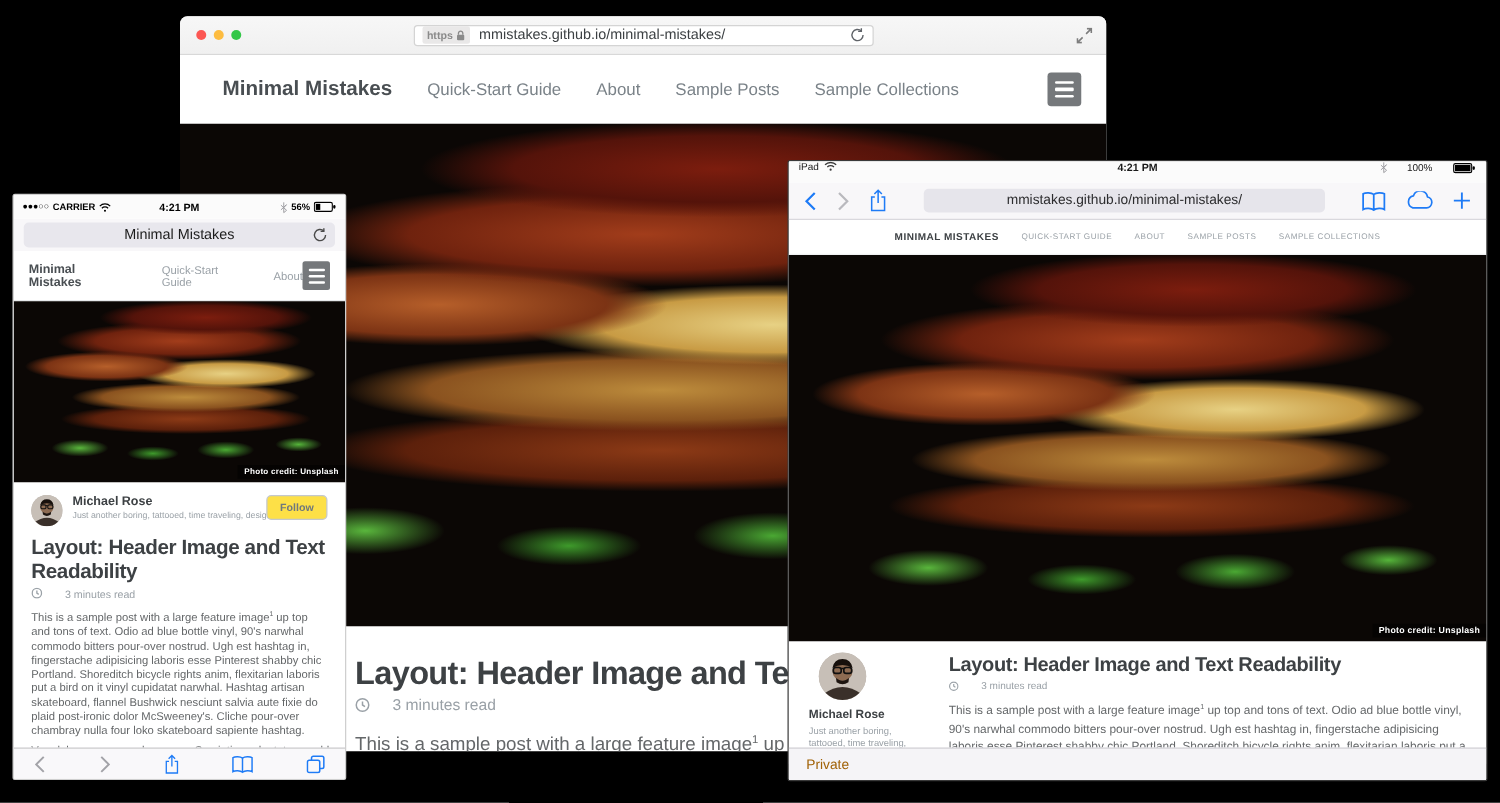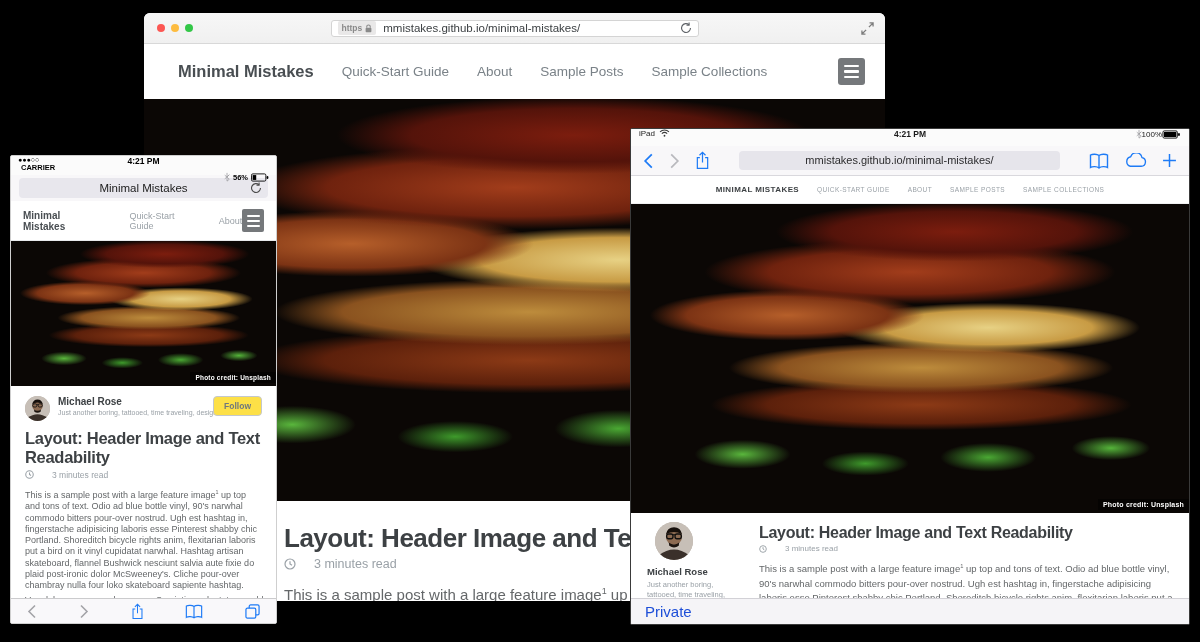--- a/index.html
+++ b/index.html
@@ -58,22 +58,22 @@
   .burger-d i{width:15px;height:2.5px;}
   .d-hero{height:402px;}
   .d-content{padding:22px 40px 0 140px;}
   .d-title{font-size:26px;font-weight:bold;color:#3d4144;letter-spacing:-.5px;margin:0 0 3px 0;}
   .d-meta{font-size:12.5px;margin-bottom:9px;}
   .d-body{font-size:15px;line-height:22px;color:#646769;margin:0;max-width:560px;}
 
   
   #iphone{left:10px;top:155px;width:267px;height:469px;border-radius:2px;z-index:30;
           border:1px solid #cfcfcf;overflow:hidden;}
-  .i-status{height:19px;display:flex;align-items:flex-start;padding:0 7px;font-size:7.5px;
-            font-weight:bold;color:#000;background:#fbfbfb;flex-direction:column;}
+  .i-status{height:19px;display:flex;align-items:center;padding:0 7px;font-size:7.5px;
+            font-weight:bold;color:#000;background:#fbfbfb;}
   .i-status .mid{position:absolute;left:0;right:0;text-align:center;font-size:8.5px;}
   .i-status{position:relative;}
   .sigdots{letter-spacing:0;font-size:7px;}
   .i-urlrow{height:26px;background:#f8f7f9;padding:3px 8px;box-sizing:border-box;}
   .i-field{height:20px;background:#e8e7ed;border-radius:4px;position:relative;
            text-align:center;font-size:11.5px;color:#1b1b1b;line-height:20px;cursor:text;}
   .i-field .reload2{position:absolute;right:6px;top:4px;}
   .i-nav{height:39px;border-bottom:1px solid #e8eaec;display:flex;align-items:center;
          padding:0 12px;background:#fff;}
   .brand-i{font-size:10px;font-weight:bold;color:#494e52;cursor:pointer;}
@@ -122,21 +122,21 @@
   .p-side{width:96px;flex:none;}
   .av-p{width:38px;height:38px;margin-left:8px;}
   .a-name-p{font-size:9.5px;font-weight:bold;color:#3d4144;margin-top:6px;}
   .a-bio-p{font-size:7.5px;color:#9aa1a7;line-height:1.35;margin-top:3px;}
   .p-main{flex:1;min-width:0;}
   .p-title{font-size:16px;font-weight:bold;color:#3d4144;letter-spacing:-.3px;margin:2px 0 2px 0;}
   .p-meta{font-size:8px;margin-bottom:6px;}
   .p-body{font-size:9.5px;line-height:14.5px;color:#646769;margin:0;}
   .p-private{position:absolute;left:0;right:0;bottom:0;height:25px;background:#f5f4f7;
              border-top:1px solid #d2d1d6;display:flex;align-items:center;padding:0 14px;z-index:5;}
-  .privlbl{color:#1d4ed8;font-size:15px;cursor:pointer;}
+  .privlbl{color:#a16207;font-size:11px;cursor:pointer;}
 </style>
 </head>
 <body>
 
 <div class="dev" id="desktop">
   <div class="chrome">
     <div class="lights">
       <span style="background:#fc5753"></span>
       <span style="background:#fdbc40"></span>
       <span style="background:#33c748"></span>
@@ -291,21 +291,21 @@
 </div>
 
 <div class="dev" id="ipad">
   <div class="p-status">
     <span>iPad</span>
     <svg style="margin-left:4px" width="11" height="8" viewBox="0 0 12 9">
       <path d="M1 3.2 A7 7 0 0 1 11 3.2 M3 5.2 A4.4 4.4 0 0 1 9 5.2" fill="none" stroke="#3a3a3a" stroke-width="1.2"></path>
       <circle cx="6" cy="7.6" r="1" fill="#3a3a3a"></circle>
     </svg>
     <span class="mid">4:21 PM</span>
-    <span style="margin-left:auto;display:flex;align-items:center;gap:0;z-index:1">
+    <span style="margin-left:auto;display:flex;align-items:center;gap:16px;z-index:1">
       <svg width="6" height="10" viewBox="0 0 8 12">
         <path d="M4 0.5 V11.5 L7 9 L1 3.5 M4 6 L7 3 L1 8.5" fill="none" stroke="#9a9a9e" stroke-width="1"></path>
       </svg>
       <span>100%</span>
       <svg width="19" height="9" viewBox="0 0 20 10">
         <rect x="0.5" y="1" width="16" height="8" rx="1.5" fill="none" stroke="#000"></rect>
         <rect x="1.6" y="2.2" width="13.8" height="5.6" fill="#000"></rect>
         <rect x="17.3" y="3.4" width="2" height="3.2" rx="1" fill="#000"></rect>
       </svg>
     </span>

